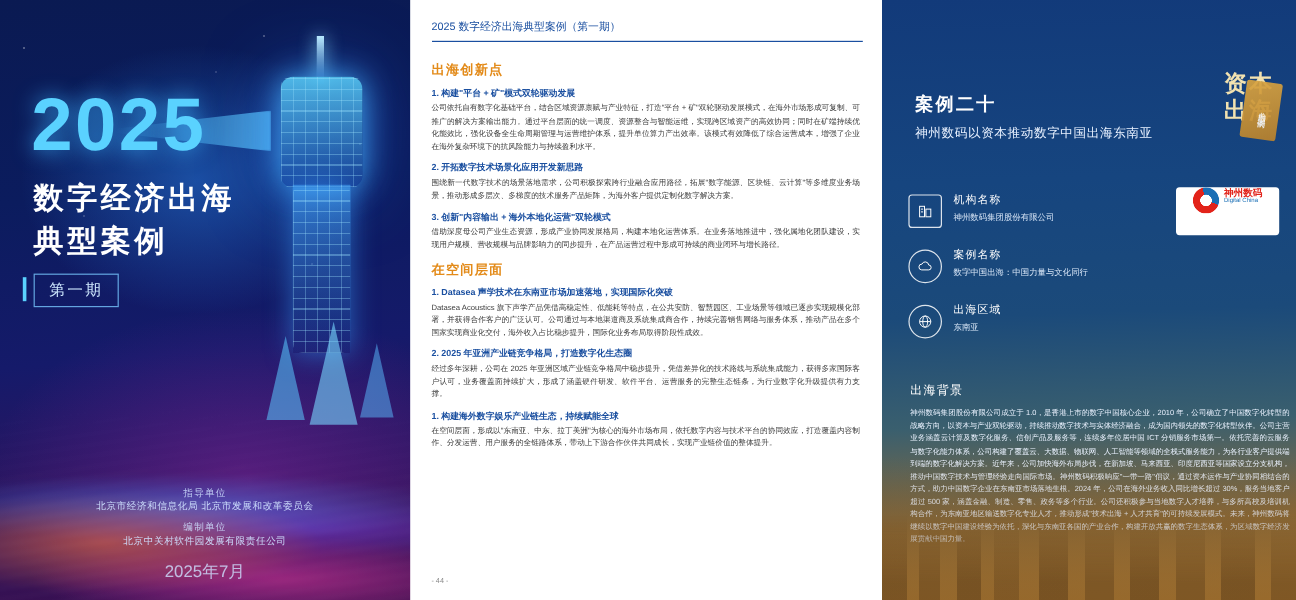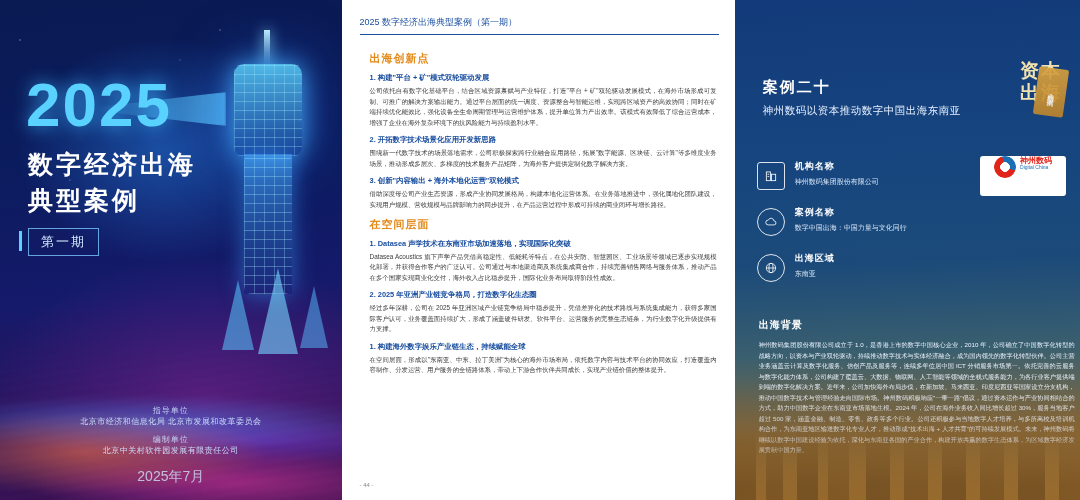--- a/index.html
+++ b/index.html
@@ -105,21 +105,21 @@
 
   
   .textpage{
     position:relative;width:412px;height:500px;background:#fff;
     padding:0 0 0 0;box-sizing:border-box;
   }
   .tp-header{
     font-size:9px;color:#1a4fa0;padding:16px 0 5px 18px;
   }
   .tp-rule{height:1px;background:#1a4fa0;margin:0 16px 0 18px;}
-  .tp-body{padding:10px 18px 0 28px;}
+  .tp-body{padding:10px 18px 0 18px;}
   .tp-h2{
     color:#e38b1a;font-size:11px;font-weight:bold;margin:6px 0 5px;letter-spacing:1px;
   }
   .tp-h3{
     color:#1a4fa0;font-size:7.4px;font-weight:bold;margin:7px 0 3px;
   }
   .tp-p{
     color:#3b3b3b;font-size:6.4px;line-height:1.65;text-align:justify;margin:0 0 4px;
   }
   .tp-pagenum{position:absolute;left:18px;bottom:12px;font-size:6px;color:#8a8a8a;}
@@ -150,34 +150,34 @@
     position:absolute;left:22px;top:160px;width:318px;
   }
   .cp-row{display:flex;align-items:flex-start;margin-bottom:16px;}
   .cp-ic{
     width:26px;height:26px;flex:0 0 26px;margin-right:10px;margin-top:2px;
     border:1.2px solid rgba(255,255,255,.85);border-radius:50%;
     display:flex;align-items:center;justify-content:center;
   }
   .cp-ic.sq{border-radius:3px;}
   .cp-ic svg{width:14px;height:14px;fill:none;stroke:#fff;stroke-width:1.4;}
-  .cp-lbl{font-size:9px;font-weight:bold;color:#ffffff;letter-spacing:1px;}
+  .cp-lbl{font-size:9px;font-weight:normal;color:#ffffff;letter-spacing:1px;}
   .cp-val{font-size:7px;color:#d8e6f7;margin-top:4px;line-height:1.5;}
   .cp-logo{
     position:absolute;right:14px;top:156px;width:86px;height:40px;background:#fff;border-radius:3px;
     display:flex;align-items:flex-start;justify-content:center;gap:4px;
   }
   .cp-logo .swirl{
     width:22px;height:22px;border-radius:50%;
     background:conic-gradient(from 200deg,#e2231a 0 40%,#1a6fb5 40% 75%,#e2231a 75% 100%);
     mask-image:radial-gradient(circle at 50% 50%, transparent 30%, #000 32%);
   }
   .cp-logo .lt{font-size:8px;font-weight:bold;color:#e2231a;line-height:1.15;}
   .cp-logo .lt small{display:block;font-size:5px;color:#1a6fb5;font-weight:normal;}
-  .cp-sec{position:absolute;left:24px;top:318px;font-size:10px;font-weight:bold;letter-spacing:1px;}
+  .cp-sec{position:absolute;left:24px;top:318px;font-size:10px;font-weight:normal;letter-spacing:1px;}
   .cp-text{
     position:absolute;left:24px;top:340px;width:316px;
     font-size:6.2px;line-height:1.7;color:#eaf2ff;text-align:justify;
   }
   .cp-city{
     position:absolute;left:0;right:0;bottom:0;height:120px;
     background:linear-gradient(0deg,rgba(120,80,30,.55),rgba(200,150,70,0));
   }
   .cp-city:after{
     content:"";position:absolute;left:0;right:0;bottom:0;height:70px;

